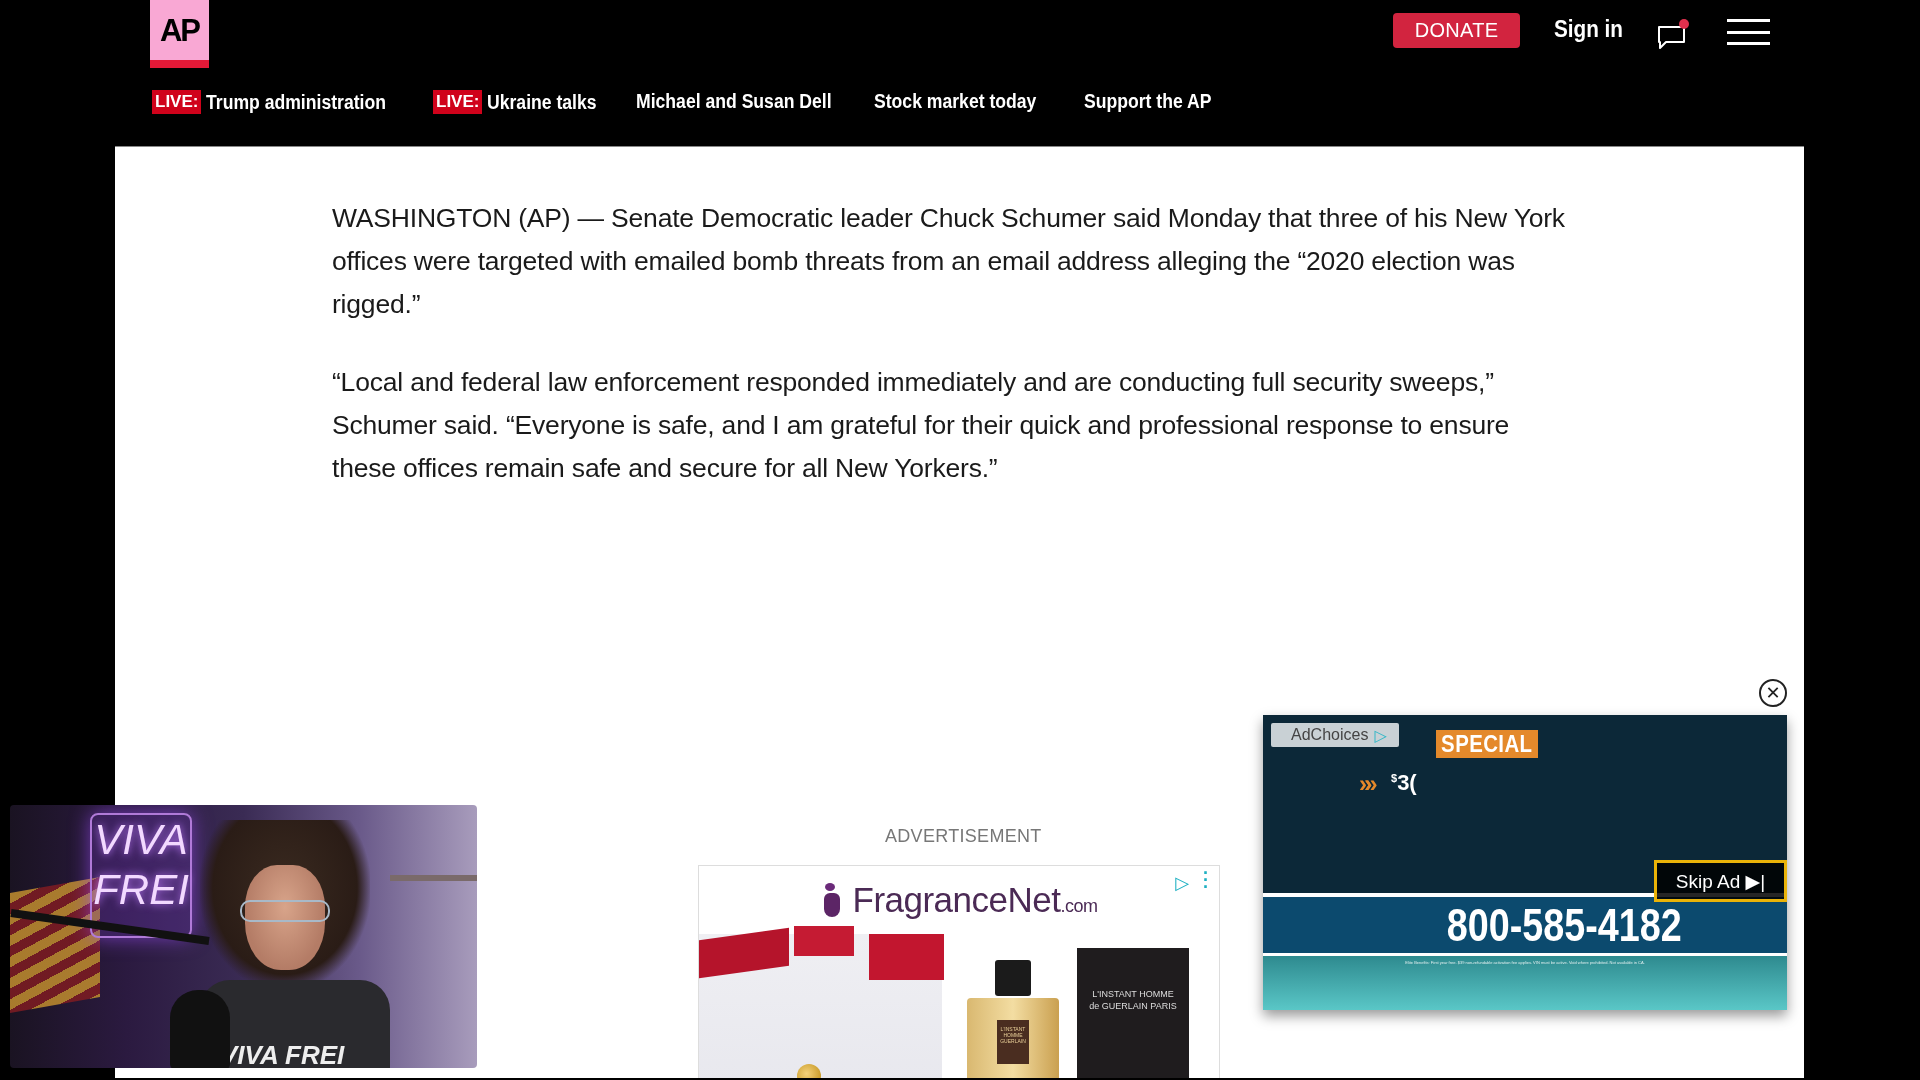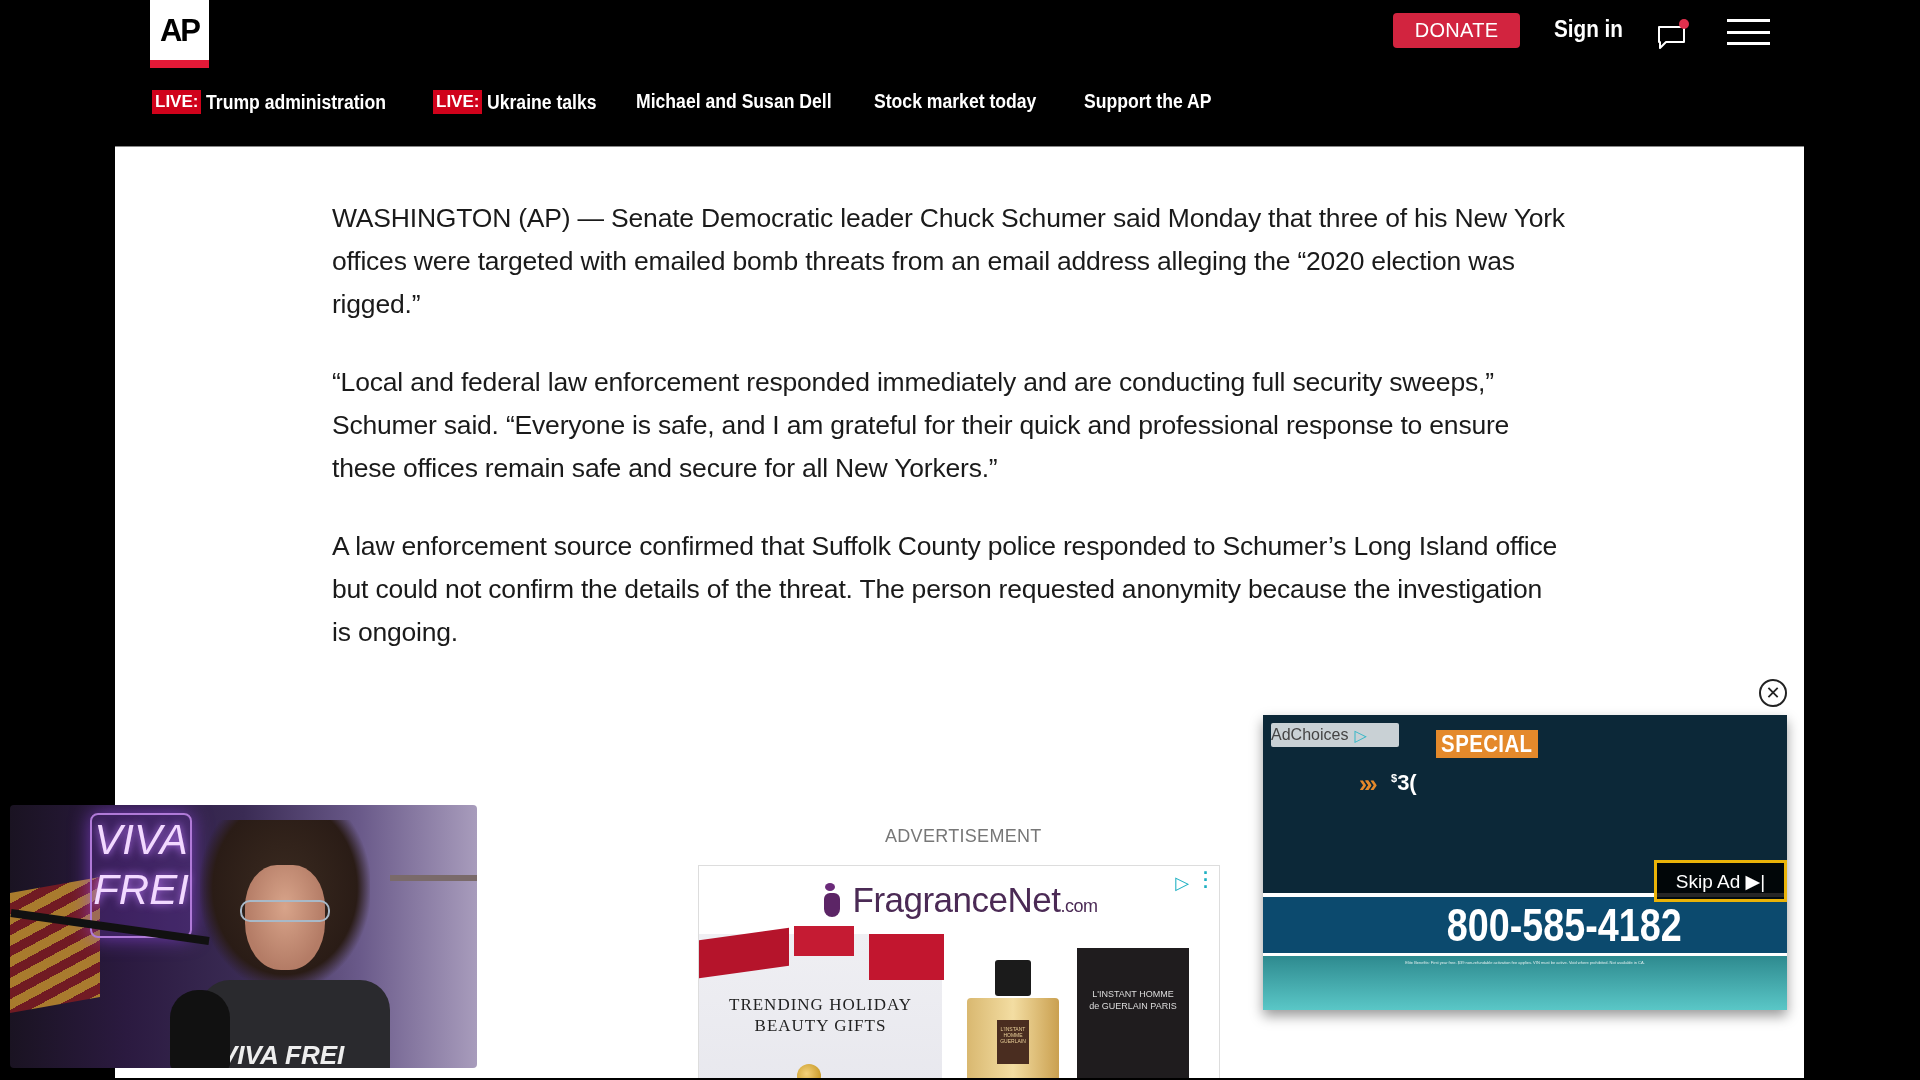--- a/index.html
+++ b/index.html
@@ -1,21 +1,21 @@
 <!DOCTYPE html>
 <html><head>
 <meta charset="utf-8">
 <style>
   * { box-sizing: border-box; margin: 0; padding: 0; }
   html, body { width: 1920px; height: 1080px; overflow: hidden; background: #000; }
   body { position: relative; font-family: "Liberation Sans", sans-serif; }
 
   
   .header { position: absolute; left: 0; top: 0; width: 1920px; height: 146px; background: #000; }
-  .ap-logo { position: absolute; left: 150px; top: 0; width: 59px; height: 68px; background: #ffffff; border-bottom: 8px solid #e31937; display: flex; align-items: center; justify-content: center; }
+  .ap-logo { position: absolute; left: 150px; top: 0; width: 59px; height: 68px; background: #f9a8d4; border-bottom: 8px solid #e31937; display: flex; align-items: center; justify-content: center; }
   .ap-logo span { font-family: "Liberation Sans", sans-serif; font-weight: 700; font-size: 31px; letter-spacing: -2px; color: #000; margin-top: 2px; }
   .donate-btn { position: absolute; left: 1393px; top: 13px; width: 127px; height: 35px; background: #d2243f; border-radius: 4px; color: #fff; font-size: 20px; display: flex; align-items: center; justify-content: center; letter-spacing: 0.3px; }
   .signin { position: absolute; left: 1554px; top: 16px; color: #fff; font-weight: 700; font-size: 23px; font-family: "Liberation Sans Narrow", "Liberation Sans", sans-serif; transform: scaleX(0.9); transform-origin: left; }
   .chat-icon { position: absolute; left: 1656px; top: 18px; width: 36px; height: 32px; }
   .menu-icon { position: absolute; left: 1727px; top: 19px; width: 43px; height: 26px; display: flex; flex-direction: column; justify-content: space-between; }
   .menu-icon i { display: block; height: 3px; background: #fff; }
 
   .nav { position: absolute; top: 90px; left: 0; height: 28px; }
   .nav-item { position: absolute; top: 0; display: flex; align-items: center; color: #fff; font-weight: 700; font-size: 20px; white-space: nowrap; }
   .nav-item .live { background: #d0021b; color: #fff; font-size: 17px; padding: 2px 3px; margin-right: 5px; line-height: 20px; }
@@ -48,21 +48,21 @@
   .perfume-bottle { position: absolute; left: 20px; top: 22px; width: 92px; height: 130px; }
   .pb-cap { position: absolute; left: 28px; top: 0; width: 36px; height: 36px; background: #1b1b1b; border-radius: 3px; }
   .pb-glass { position: absolute; left: 0; top: 38px; width: 92px; height: 100px; background: linear-gradient(90deg, #d9b870, #f3dda2, #caa050); border-radius: 4px; }
   .pb-label { position: absolute; left: 30px; top: 22px; width: 32px; height: 44px; background: #4a2d20; color: #e8cf98; font-size: 5px; text-align: center; padding-top: 6px; }
   .perfume-box { position: absolute; left: 130px; top: 10px; width: 112px; height: 140px; background: #1f1c1e; }
   .perfume-box span { position: absolute; left: 10px; top: 40px; width: 92px; text-align: center; color: #ddd; font-size: 9px; line-height: 12px; }
 
   
   .video-ad { position: absolute; left: 1263px; top: 715px; width: 524px; height: 295px; box-shadow: 0 6px 12px rgba(0,0,0,0.4); overflow: hidden; }
   .va-top { position: absolute; left: 0; top: 0; width: 524px; height: 178px; background: #0c2838; }
-  .adchoices { position: absolute; left: 8px; top: 8px; width: 128px; height: 24px; background: #c9d1d5; color: #444; font-size: 16px; display: flex; align-items: center; padding-left: 0; border-radius: 2px; }
+  .adchoices { position: absolute; left: 8px; top: 8px; width: 128px; height: 24px; background: #c9d1d5; color: #444; font-size: 16px; display: flex; align-items: center; padding-left: 20px; border-radius: 2px; }
   .adchoices b { color: #2ab6c6; margin-left: 6px; font-weight: 400; }
   .special { position: absolute; left: 173px; top: 15px; background: #e4892b; color: #fff; font-weight: 700; font-size: 24px; padding: 0 6px; letter-spacing: 0.5px; height: 28px; line-height: 28px; transform: scaleX(0.85); transform-origin: left; }
   .chev { position: absolute; left: 96px; top: 55px; color: #e4892b; font-size: 24px; font-weight: 700; letter-spacing: -8px; }
   .price { position: absolute; left: 128px; top: 55px; color: #fff; font-weight: 700; font-size: 22px; }
   .price sup { font-size: 11px; }
   .skip-ad { position: absolute; right: 0; top: 145px; width: 133px; height: 42px; background: rgba(0,0,0,0.85); border: 3px solid #eab308; color: #fff; font-size: 19px; display: flex; align-items: center; justify-content: center; z-index: 3; }
   .va-line { position: absolute; left: 0; top: 178px; width: 524px; height: 4px; background: #fff; }
   .va-phone { position: absolute; left: 0; top: 182px; width: 612px; height: 56px; background: #0c4a6e; color: #fff; font-weight: 700; font-size: 46px; display: flex; align-items: center; justify-content: center; letter-spacing: 0px; }
   .va-phone span { transform: scaleX(0.82); display: inline-block; margin-left: -10px; }
   .va-line2 { position: absolute; left: 0; top: 238px; width: 524px; height: 3px; background: #fff; }
@@ -127,45 +127,40 @@
     <div class="nav-item" style="left:1084px;">
       <span class="label">Support the AP</span>
     </div>
   </div>
 </div>
 
 <div class="page">
   <div class="article">
     <p>WASHINGTON (AP) — Senate Democratic leader Chuck Schumer said Monday that three of his New York offices were targeted with emailed bomb threats from an email address alleging the “2020 election was rigged.”</p>
     <p>“Local and federal law enforcement responded immediately and are conducting full security sweeps,” Schumer said. “Everyone is safe, and I am grateful for their quick and professional response to ensure these offices remain safe and secure for all New Yorkers.”</p>
-    <p>A law enforcement source confirmed that Suffolk County police responded to Schumer’s Long Island office but could not confirm the details of the threat. The person requested anonymity because the investigation is ongoing.</p>
   </div>
 
   <div class="ad-label">
     <span>ADVERTISEMENT</span>
   </div>
 
   <div class="frag-ad">
     <div class="frag-head">
       <div class="frag-bottle">
           <div class="cap"></div>
           <div class="body"></div>
         </div>
       <span class="frag-name"><span>FragranceNet</span><small>.com</small></span>
       <span class="frag-adicon">▷</span>
       <span class="frag-dots">·<br>·<br>·</span>
     </div>
     <div class="frag-left">
       <div class="gift1"></div>
       <div class="gift2"></div>
       <div class="gift3"></div>
-      <div class="trend">
-        <div>TRENDING HOLIDAY</div>
-        <div>BEAUTY GIFTS</div>
-      </div>
       <div class="ornament"></div>
     </div>
     <div class="frag-right">
       <div class="perfume-bottle">
         <div class="pb-cap"></div>
         <div class="pb-glass">
             <div class="pb-label">L'INSTANT HOMME GUERLAIN</div>
           </div>
       </div>
       <div class="perfume-box">

